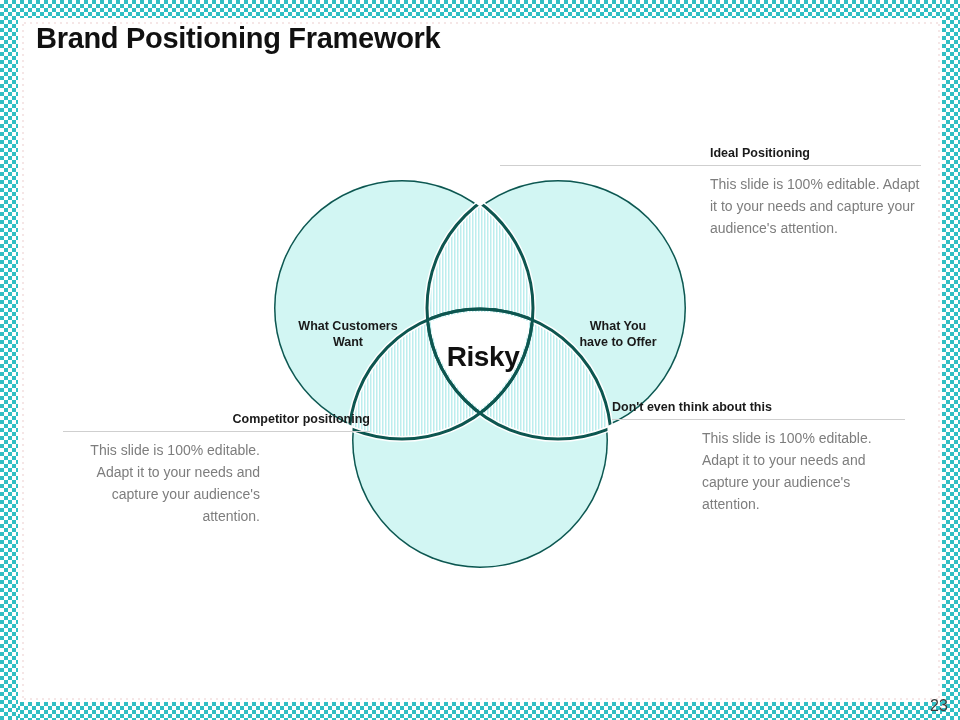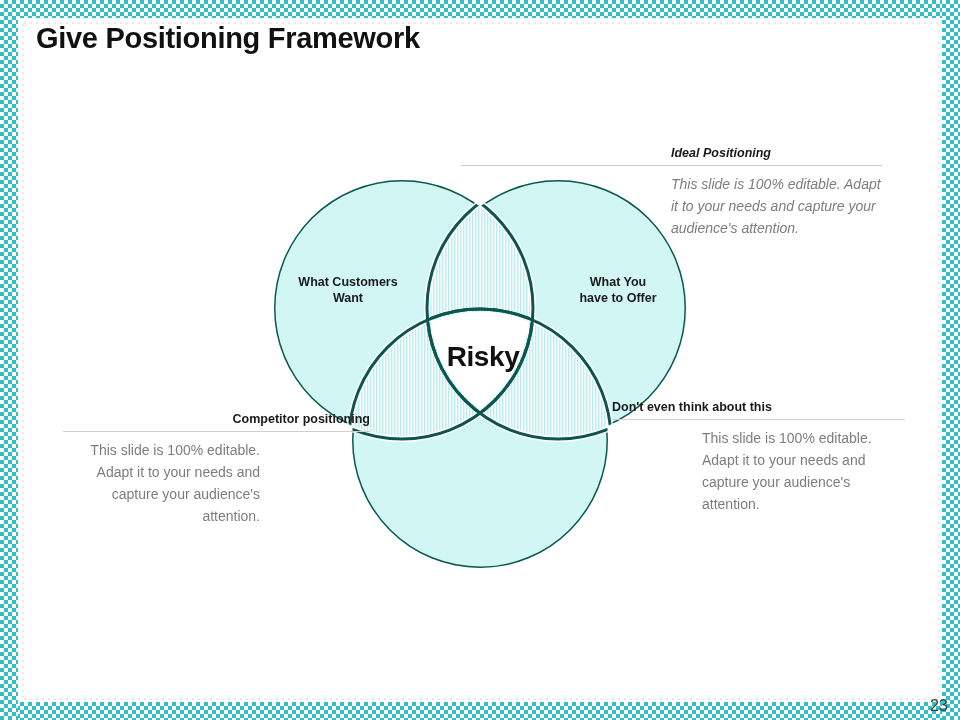--- a/index.html
+++ b/index.html
@@ -80,21 +80,21 @@
     background: #cfcfcf;
     width: 100%;
   }
   .callout .c-body {
     font-size: 14px;
     line-height: 22px;
     color: #7d7d7d;
     padding-top: 7px;
   }
 
-  #callout-ideal        { left: 461px; top: 146px; width: 421px; font-style: italic; }
+  #callout-ideal        { left: 500px; top: 146px; width: 421px; }
   #callout-ideal .c-head{ padding-left: 210px; }
   #callout-ideal .c-body{ padding-left: 210px; }
 
   #callout-competitor      { left: 63px;  top: 412px; width: 307px; text-align: right; }
   #callout-competitor .c-body { padding-right: 110px; }
 
   #callout-dont        { left: 612px; top: 400px; width: 293px; text-align: left; }
   #callout-dont .c-body{ padding-left: 90px; }
 
   
@@ -108,20 +108,21 @@
 
   
   .venn-label {
     position: absolute;
     font-size: 12.5px;
     font-weight: bold;
     color: #1a1a1a;
     text-align: center;
     line-height: 16px;
     white-space: pre-line;
+    margin-top: 44px;
   }
   #label-customers   { left: 278px; top: 274px; width: 140px; }
   #label-offer       { left: 548px; top: 274px; width: 140px; }
   #label-competition { left: 400px; top: 489px; width: 166px; }
 
   #label-risky {
     position: absolute;
     left: 413px; top: 341px; width: 140px;
     text-align: center;
     font-size: 28px;
@@ -149,21 +150,21 @@
   <div class="border-band bb-left"></div>
   <div class="border-band bb-right"></div>
 
   <div class="inner-frame"></div>
 
   <div class="dot-edge de-top"></div>
   <div class="dot-edge de-bottom"></div>
   <div class="dot-edge de-left"></div>
   <div class="dot-edge de-right"></div>
 
-  <div id="page-title">Give Positioning Framework</div>
+  <div id="page-title">Brand Positioning Framework</div>
 
   <svg id="venn" viewBox="0 0 436 400">
     <defs>
       <pattern id="stripes" width="3" height="3" patternUnits="userSpaceOnUse">
         <rect x="0" y="0" width="3" height="3" fill="#ffffff"></rect>
         <rect x="0" y="0" width="1.5" height="3" fill="#bdeeee"></rect>
       </pattern>
 
       <clipPath id="clipA">
           <circle cx="140" cy="140" r="128"></circle>

